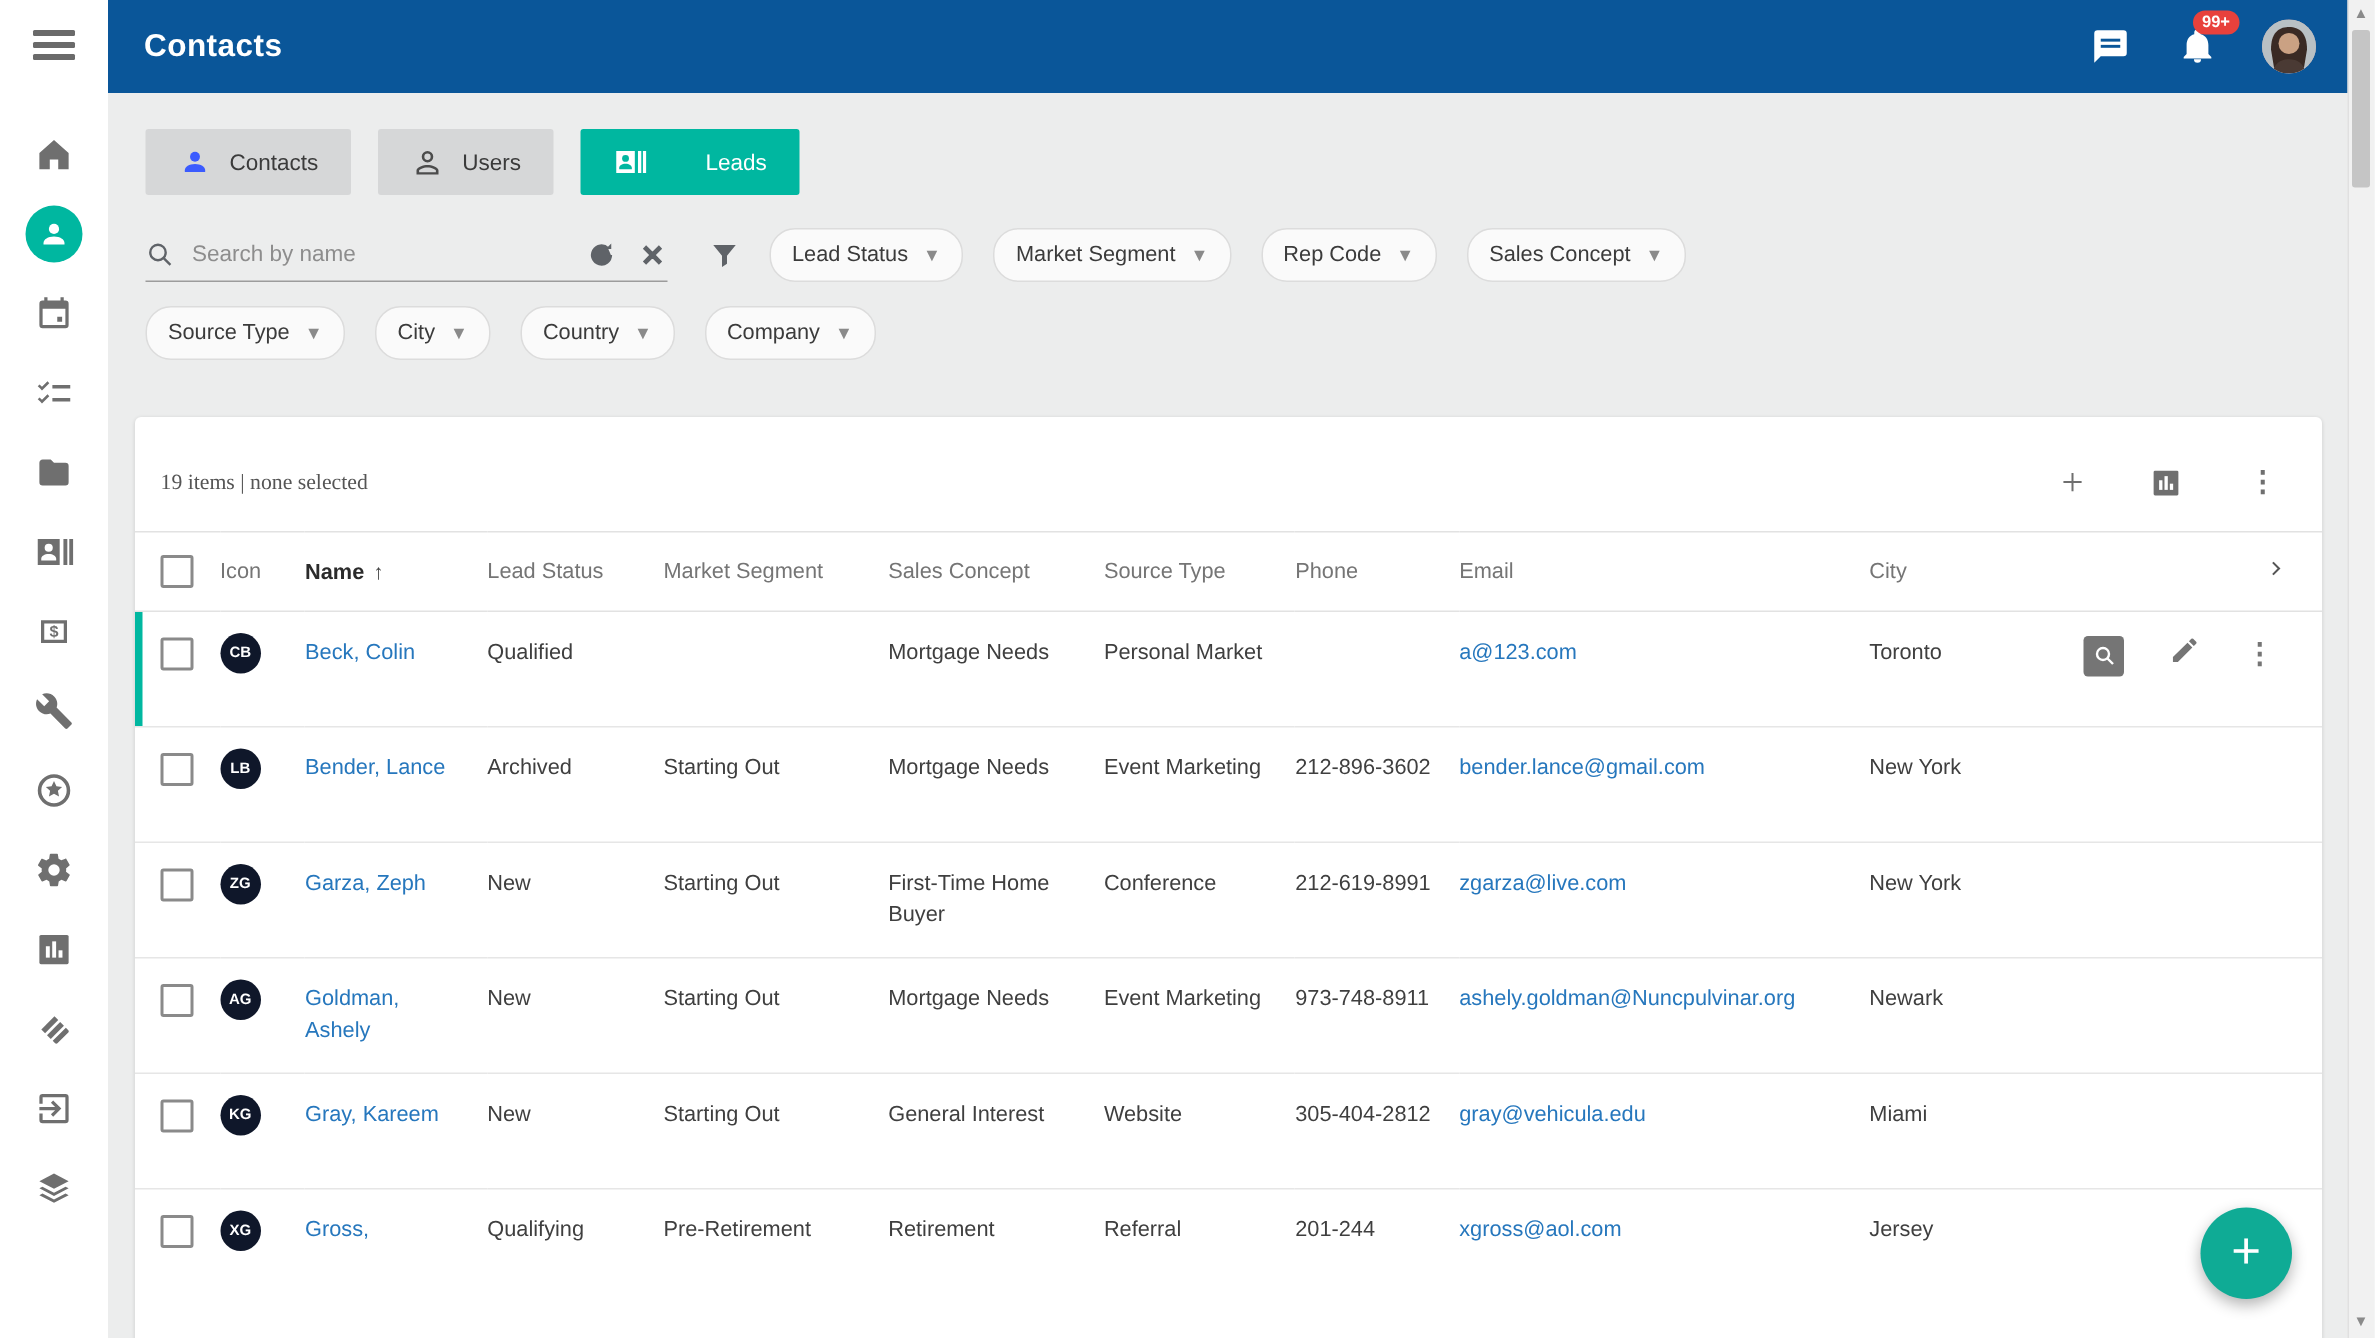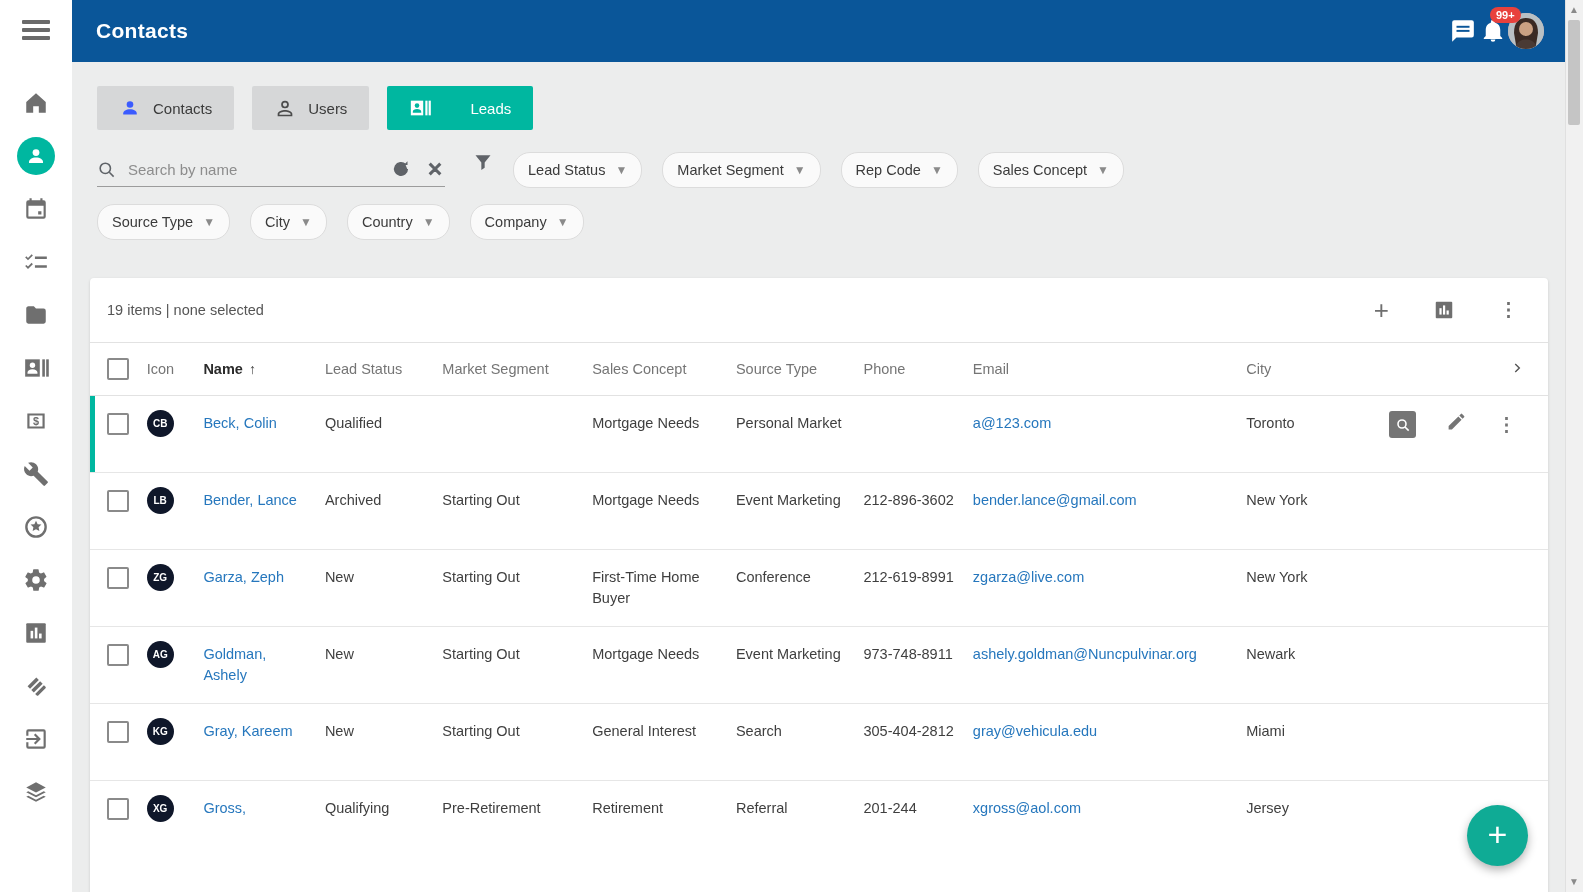--- a/index.html
+++ b/index.html
@@ -20,54 +20,54 @@
   .side-nav{position:absolute;top:76px;left:0;width:72px;display:flex;flex-direction:column;align-items:center;}
   .side-item{width:44px;height:53px;display:flex;align-items:center;justify-content:center;cursor:pointer;}
   .side-item svg{width:26px;height:26px;fill:var(--icon);}
   .side-item.active{position:relative;}
   .side-item.active .teal-disc{width:38px;height:38px;border-radius:50%;background:var(--teal);display:flex;align-items:center;justify-content:center;}
   .side-item.active svg{fill:#fff;width:24px;height:24px;}
   
   .topbar{position:absolute;left:72px;top:0;right:17px;height:62px;background:var(--blue);display:flex;align-items:center;z-index:5;}
   .topbar .title{color:#fff;font-size:21px;font-weight:bold;margin-left:24px;letter-spacing:.3px;}
   .topbar .spacer{flex:1;}
-  .top-icon{width:30px;height:30px;position:relative;cursor:pointer;display:flex;align-items:center;justify-content:center;}
+  .top-icon{width:30px;height:30px;margin-right:28px;position:relative;cursor:pointer;display:flex;align-items:center;justify-content:center;}
   .top-icon svg{fill:#fff;width:26px;height:26px;}
   .badge{position:absolute;top:-9px;left:12px;background:#e8413c;color:#fff;font-size:11px;font-weight:bold;
          border-radius:10px;padding:2px 6px;line-height:12px;}
   .avatar{width:36px;height:36px;border-radius:50%;margin-right:22px;overflow:hidden;background:#caa;cursor:pointer;flex:0 0 auto;}
   
   .content{position:absolute;left:72px;top:62px;right:17px;bottom:0;background:#eceded;}
   
   .tabs{display:flex;gap:18px;margin:24px 0 0 25px;}
   .tab{height:44px;display:flex;align-items:center;gap:12px;padding:0 22px;background:var(--tabbg);
        color:#3b3b3b;font-size:15px;border-radius:2px;cursor:pointer;}
   .tab svg{width:22px;height:22px;fill:#4c4c4c;}
   .tab.tab-contacts svg{fill:#3b5bfe;}
   .tab.active{background:var(--teal);color:#fff;gap:39px;}
   .tab.active svg{fill:#fff;}
   
-  .filter-row{display:flex;align-items:flex-start;margin:22px 0 0 25px;flex-wrap:nowrap;}
+  .filter-row{display:flex;align-items:center;margin:22px 0 0 25px;flex-wrap:nowrap;}
   .searchbox{display:flex;align-items:center;width:348px;border-bottom:1px solid #9c9c9c;height:34px;}
   .searchbox svg{width:19px;height:19px;fill:none;stroke:#5f6368;stroke-width:2;}
   .searchbox input{border:none;outline:none;background:transparent;font-size:15px;color:#333;margin-left:10px;flex:1;
                    font-family:"Liberation Sans",sans-serif;}
   .searchbox input::placeholder{color:#8d8d8d;}
   .mini-icon{margin-left:14px;cursor:pointer;display:flex;align-items:center;}
   .mini-icon svg{width:20px;height:20px;fill:#5f6368;}
   .funnel{margin-left:28px;}
   .chip{display:flex;align-items:center;height:34px;border:1px solid #dcdcdc;border-radius:17px;background:#fafafa;
         padding:0 14px;font-size:14.5px;color:#3b3b3b;margin-left:20px;cursor:pointer;white-space:nowrap;}
   .chip .caret{color:#8a8a8a;font-size:12px;margin-left:10px;}
   .chip.teal{background:var(--teal);border-color:var(--teal);color:#fff;height:36px;border-radius:18px;padding:0 10px 0 16px;margin-left:28px;}
   .chip.teal .x-circle{width:18px;height:18px;border-radius:50%;background:#fff;color:var(--teal);font-size:11px;font-weight:bold;
         display:flex;align-items:center;justify-content:center;margin-left:10px;cursor:pointer;}
   
   .card{margin:38px 18px 0 18px;background:#fff;border-radius:4px;box-shadow:0 1px 3px rgba(0,0,0,.14);height:700px;overflow:hidden;}
-  .card-toolbar{display:flex;align-items:center;height:64px;padding:0 30px 0 17px;}
+  .card-toolbar{display:flex;align-items:center;height:64px;padding:12px 30px 0 17px;font-family:Liberation Serif, serif;}
   .summary{font-size:14.5px;color:#555;}
   .card-toolbar .spacer{flex:1;}
   .tool-icon{margin-left:44px;cursor:pointer;display:flex;align-items:center;color:#6f6f6f;}
   .tool-icon svg{width:22px;height:22px;fill:#6f6f6f;}
   .plus-glyph{font-size:26px;font-weight:300;color:#6f6f6f;line-height:22px;}
   .kebab-glyph{font-size:19px;color:#6f6f6f;letter-spacing:0;line-height:20px;font-weight:bold;}
   table{border-collapse:collapse;table-layout:fixed;width:100%;}
   col.c-check{width:56px}col.c-icon{width:56px}col.c-name{width:120px}col.c-lead{width:116px}
   col.c-market{width:148px}col.c-sales{width:142px}col.c-source{width:126px}col.c-phone{width:108px}
   col.c-email{width:270px}col.c-city{width:130px}col.c-actions{width:168px}
@@ -465,21 +465,21 @@
     <td class="cell-check">
               <div class="checkbox"></div>
             </td>
     <td>
               <div class="avatar-chip">KG</div>
             </td>
     <td><a>Gray, Kareem</a></td>
     <td>New</td>
     <td>Starting Out</td>
     <td>General Interest</td>
-    <td>Search</td>
+    <td>Website</td>
     <td>305-404-2812</td>
     <td><a>gray@vehicula.edu</a></td>
     <td>Miami</td>
     <td>
       
     </td>
   </tr>
 
   <tr>
     <td class="cell-check">

